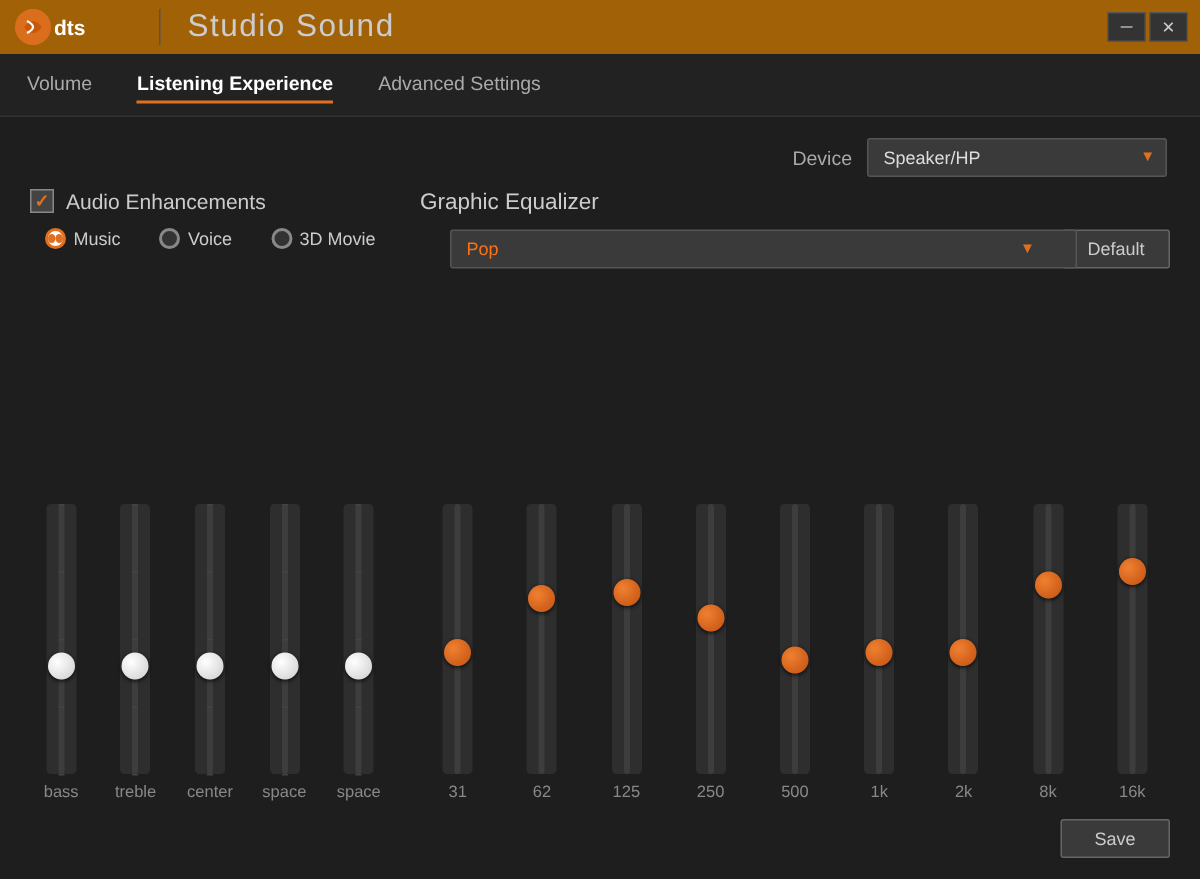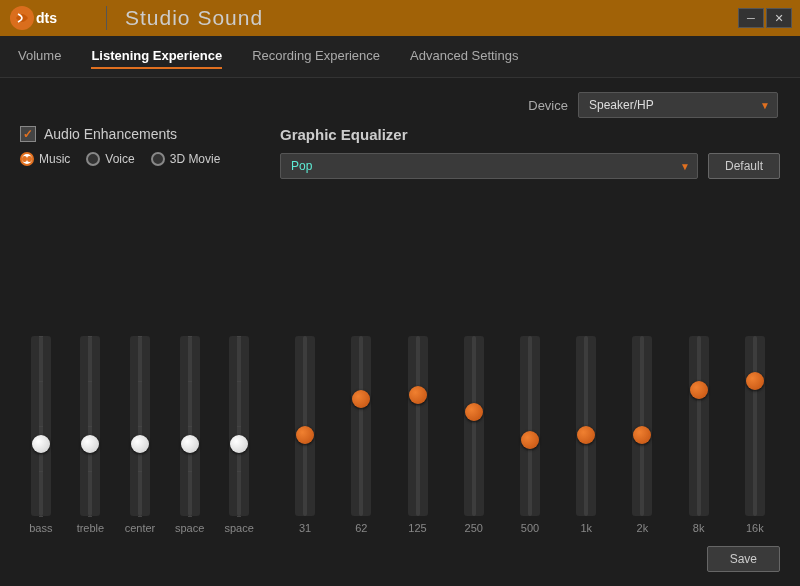--- a/index.html
+++ b/index.html
@@ -177,20 +177,21 @@
     .radio-row {
       display: flex;
       gap: 16px;
       align-items: center;
     }
     .radio-option {
       display: flex;
       align-items: center;
       gap: 5px;
       cursor: pointer;
+      margin-left: 10px;
     }
     .radio-circle {
       width: 14px;
       height: 14px;
       border-radius: 50%;
       border: 2px solid #888;
       display: flex;
       align-items: center;
       justify-content: center;
       background: #333;
@@ -264,21 +265,21 @@
     
     .right-panel {
       flex: 1;
       display: flex;
       flex-direction: column;
       gap: 10px;
     }
     .eq-title {
       font-size: 15px;
       color: #ccc;
-      font-weight: 700;
+      font-weight: 400;
     }
     .eq-controls-row {
       display: flex;
       align-items: center;
       gap: 10px;
     }
     .eq-preset-wrapper {
       position: relative;
       flex: 1;
     }
@@ -289,27 +290,28 @@
       top: 50%;
       transform: translateY(-50%);
       color: #e07020;
       font-size: 10px;
       pointer-events: none;
     }
     .eq-preset {
       width: 100%;
       background: #3a3a3a;
       border: 1px solid #555;
-      color: #5eead4;
+      color: #f97316;
       font-size: 12px;
       padding: 5px 28px 5px 10px;
       appearance: none;
       cursor: pointer;
       border-radius: 2px;
       outline: none;
+      margin-left: 20px;
     }
     .default-btn {
       background: #3a3a3a;
       border: 1px solid #666;
       color: #ccc;
       font-size: 12px;
       padding: 5px 16px;
       cursor: pointer;
       border-radius: 2px;
       white-space: nowrap;
@@ -408,21 +410,20 @@
   </div>
   <div class="title-controls">
     <div class="title-btn">─</div>
     <div class="title-btn close">✕</div>
   </div>
 </div>
 
 <div class="nav-bar">
   <span class="nav-item">Volume</span>
   <span class="nav-item active">Listening Experience</span>
-  <span class="nav-item">Recording Experience</span>
   <span class="nav-item">Advanced Settings</span>
 </div>
 
 <div class="content">
 
   <div class="device-row">
     <span class="device-label">Device</span>
     <div class="device-select-wrapper">
       <select>
         <option>Speaker/HP</option>

